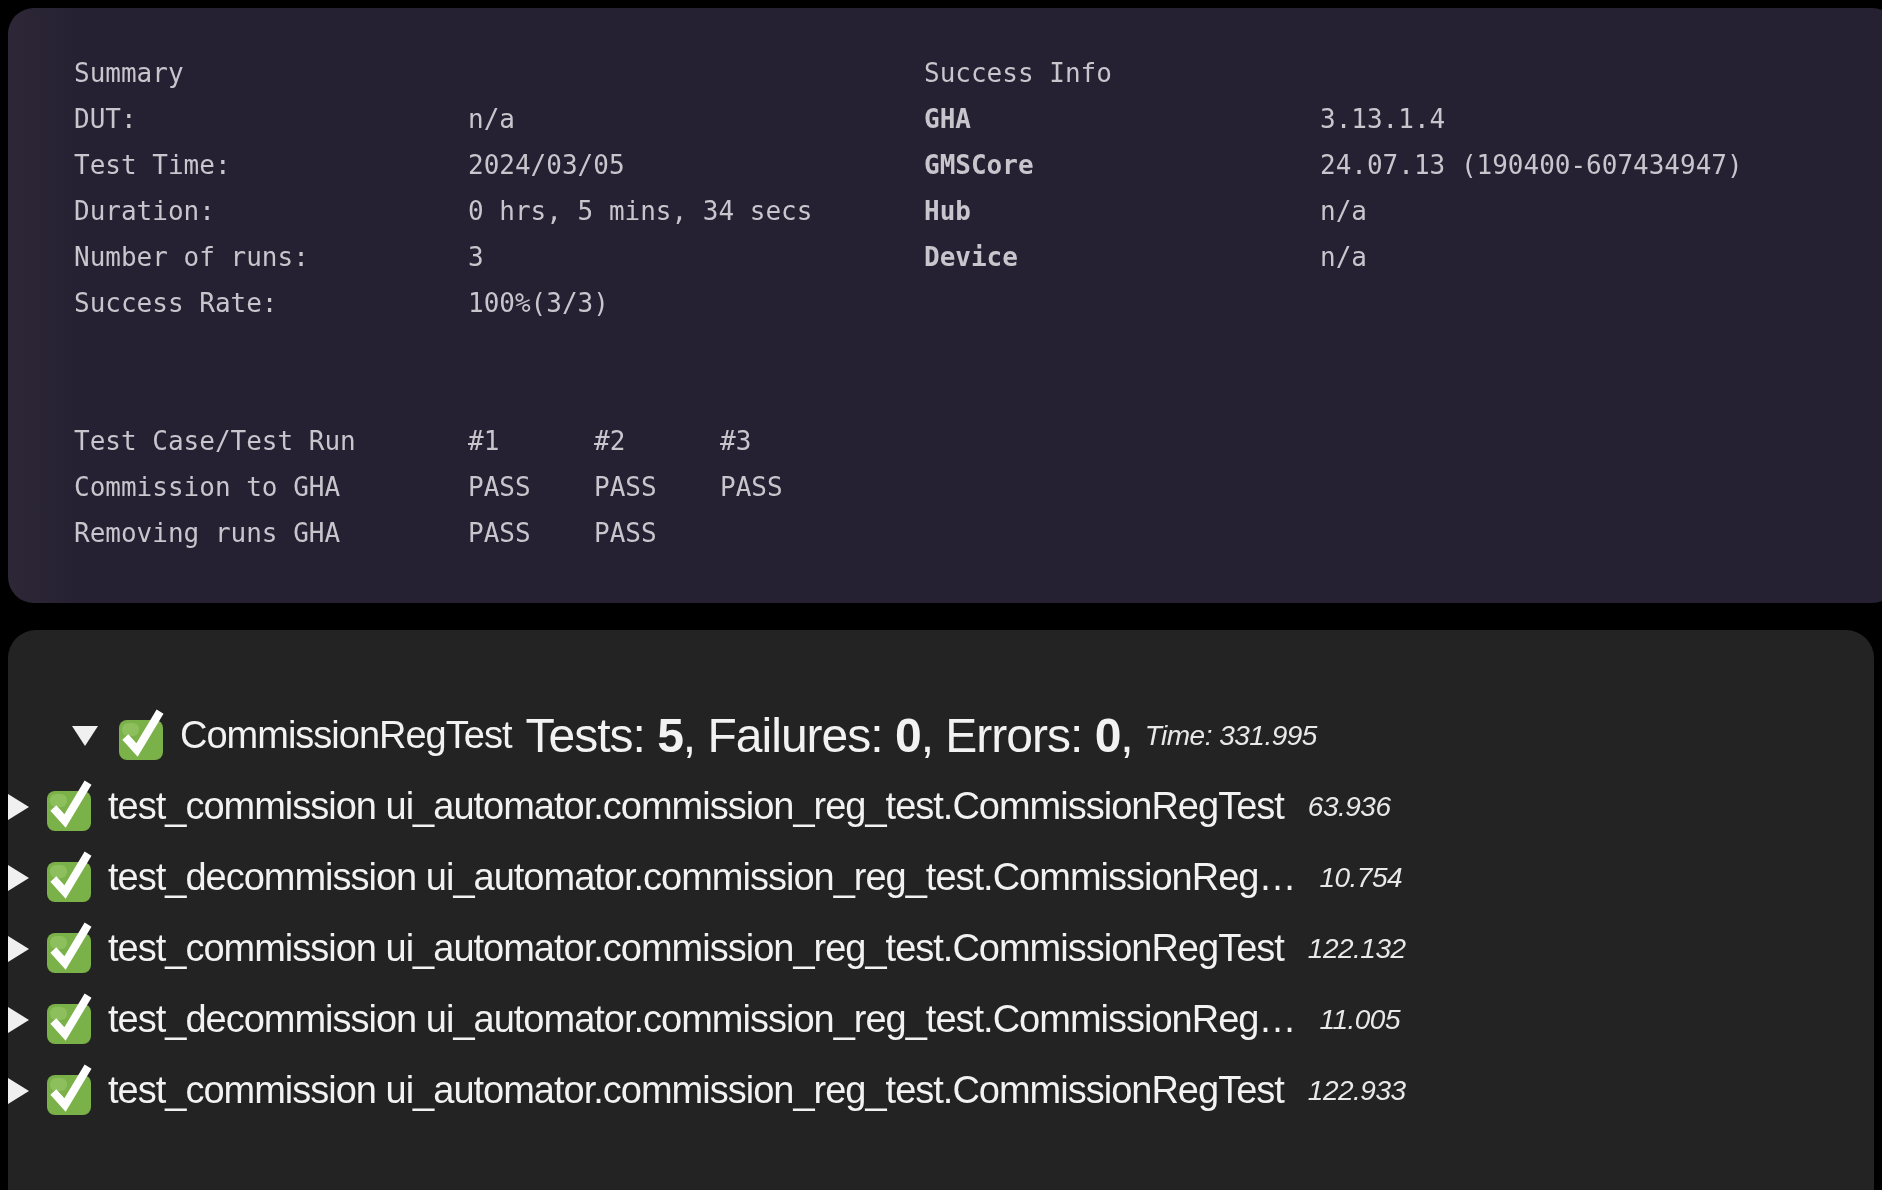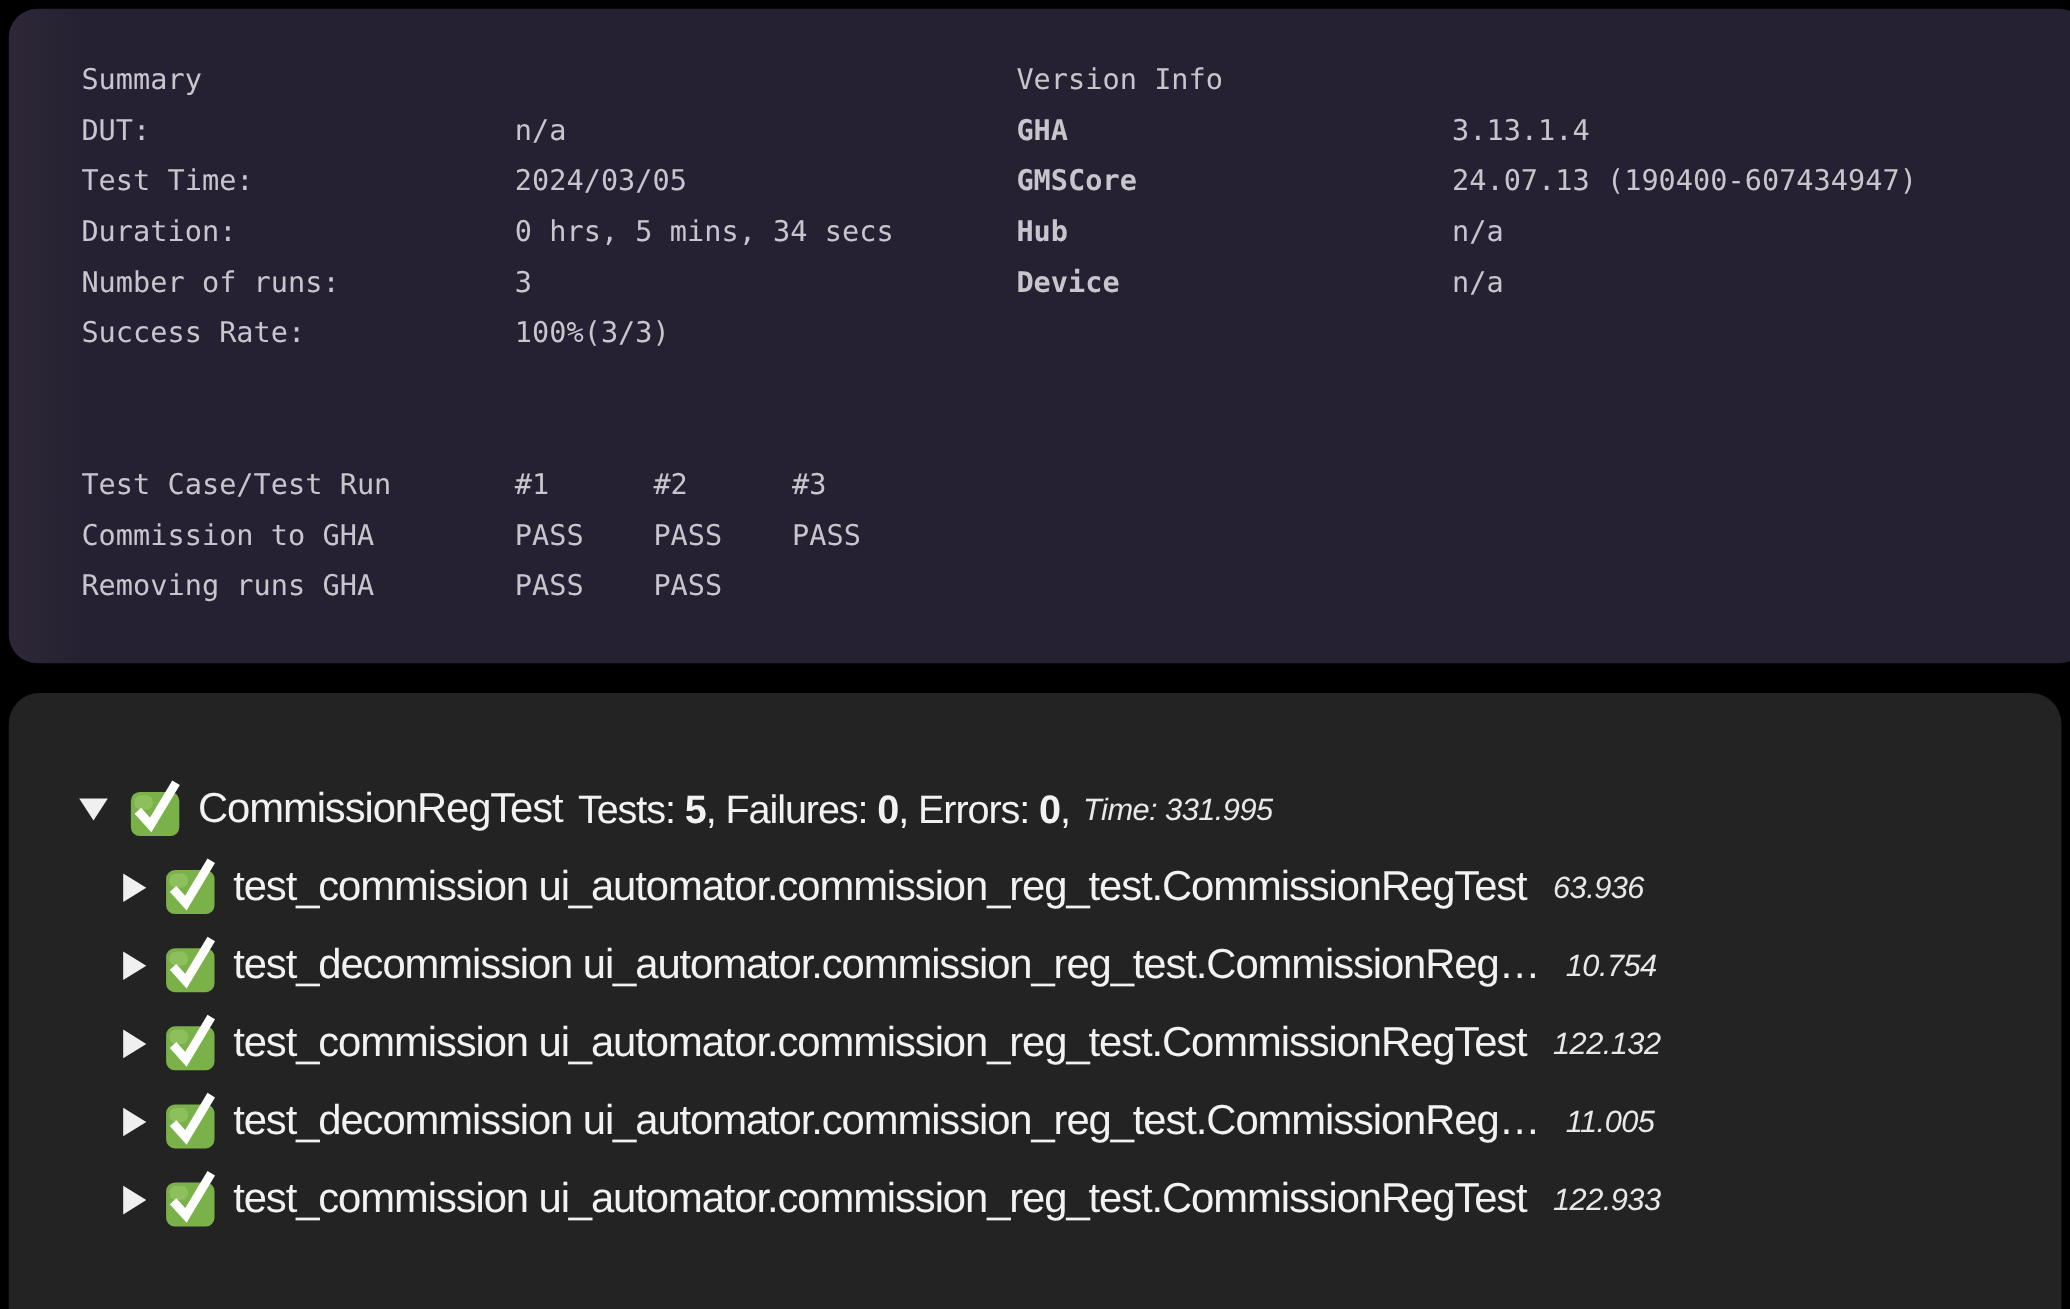--- a/index.html
+++ b/index.html
@@ -32,21 +32,21 @@
   
   .results-panel {
     position:absolute; left:8px; top:630px; width:1866px; height:671px;
     border-radius:28px;
     background: var(--results-panel-bg);
     color: var(--results-text);
     padding-top:70px; box-sizing:border-box;
   }
   .trow { display:flex; align-items:center; height:71px; }
   .trow.suite { padding-left:64px; }
-  .trow.tcase { padding-left:104px; }
+  .trow.tcase { }
 
   .tri-down {
     width:0; height:0; flex:none; margin-right:19px;
     border-left:13px solid transparent; border-right:13px solid transparent;
     border-top:20px solid var(--triangle);
   }
   .tri-right {
     width:0; height:0; flex:none; margin-right:16px;
     border-top:13px solid transparent; border-bottom:13px solid transparent;
     border-left:21px solid var(--triangle);
@@ -54,21 +54,21 @@
   .check { width:48px; height:50px; flex:none; margin-right:15px; position:relative; top:1px; }
   .check svg { overflow:visible; display:block; }
   .check-box   { fill: var(--pass-green); }
   .check-sheen { fill: var(--check-highlight); opacity:.45; }
   .check-mark  { fill:none; stroke:#ffffff; stroke-width:8; stroke-linecap:square; }
 
   .tname {
     font-size:38px; letter-spacing:-1px; white-space:pre;
     color: var(--results-text);
   }
-  .stats { font-size:36px; letter-spacing:-1px; white-space:pre; margin-left:14px; }
+  .stats { font-size:48px; letter-spacing:-1px; white-space:pre; margin-left:14px; }
   .stats b { font-weight:700; }
   .time {
     font-style:italic; font-size:28px; letter-spacing:-0.5px;
     margin-left:24px; color: var(--time-text); white-space:pre;
   }
   .suite .time { margin-left:12px; }
 </style>
 </head>
 <body>
 
@@ -118,21 +118,21 @@
       <div class="mrow">
         <span class="mlbl">Removing runs GHA</span>
         <span class="mrun">PASS</span>
         <span class="mrun">PASS</span>
         <span class="mrun"></span>
       </div>
     </div>
 
     <div class="right-col">
       <div class="mrow">
-        <span>Version Info</span>
+        <span>Success Info</span>
       </div>
       <div class="mrow">
         <span class="vlbl">GHA</span>
         <span class="mval">3.13.1.4</span>
       </div>
       <div class="mrow">
         <span class="vlbl">GMSCore</span>
         <span class="mval">24.07.13 (190400-607434947)</span>
       </div>
       <div class="mrow">

